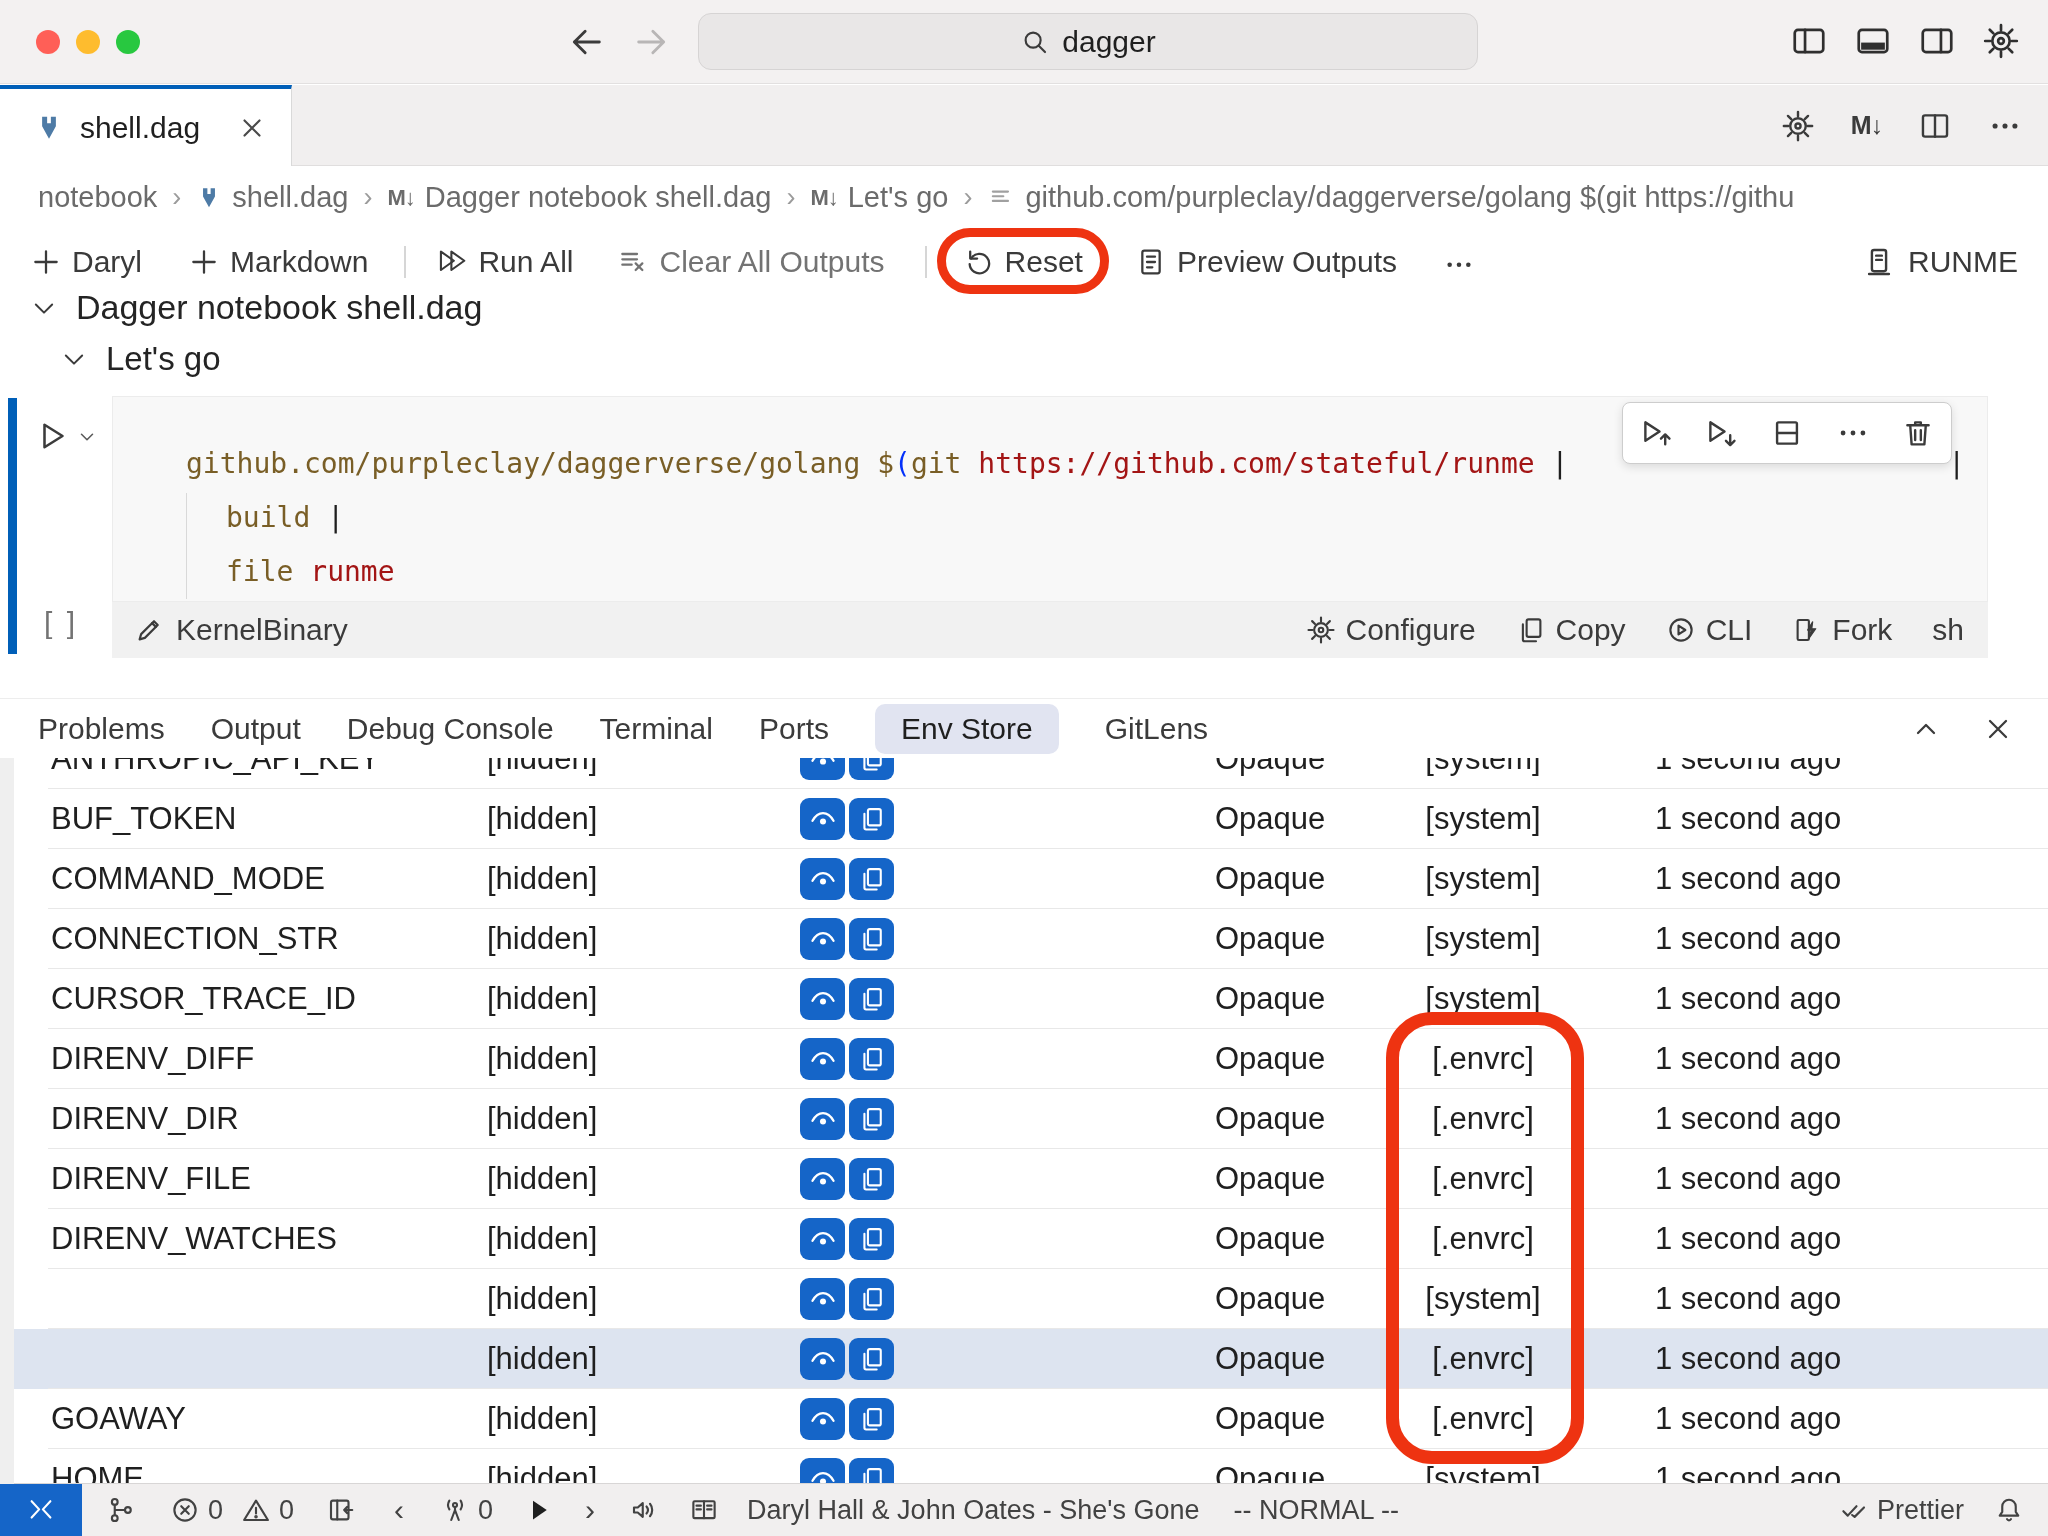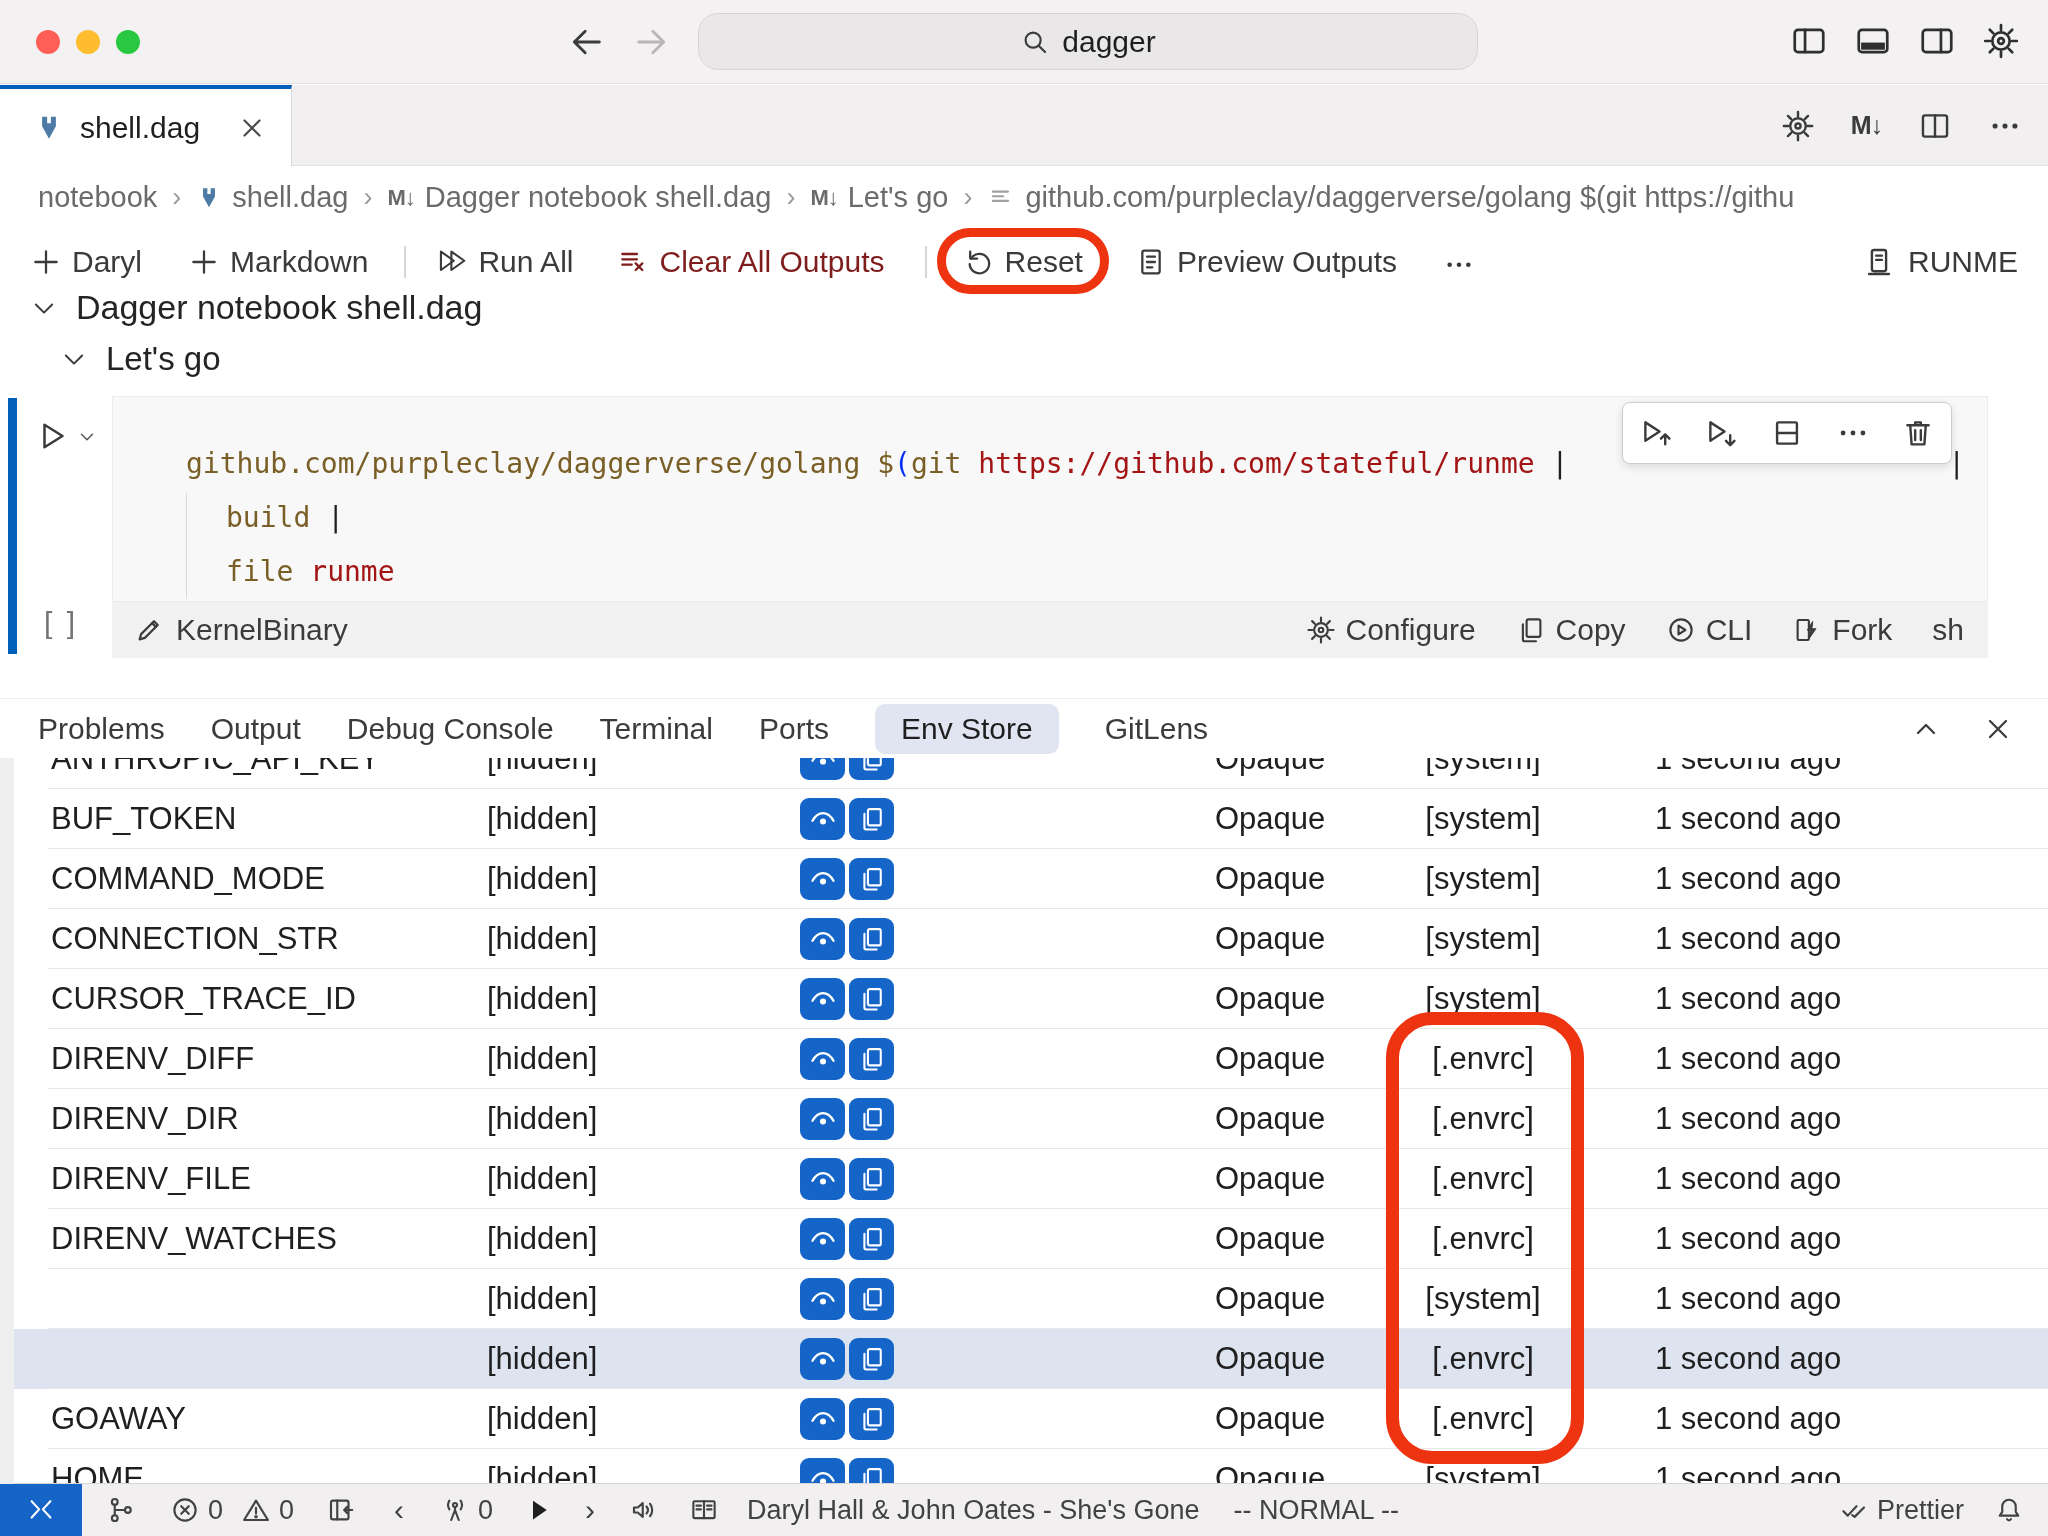--- a/index.html
+++ b/index.html
@@ -15,21 +15,21 @@
   .ic{stroke:currentColor;fill:none;stroke-width:1.7;stroke-linecap:round;stroke-linejoin:round}
 
   
   .titlebar{position:absolute;left:0;top:0;width:2048px;height:84px;background:#f3f1f1;border-bottom:1px solid #e2e0e0}
   .traffic{position:absolute;left:36px;top:30px;display:flex;gap:16px}
   .light{width:24px;height:24px;border-radius:50%;cursor:pointer}
   .light.red{background:#ff5f57}.light.yellow{background:#febc2e}.light.green{background:#28c840}
   .nav-arrows{position:absolute;left:566px;top:22px;display:flex;gap:26px;align-items:center}
   .nav-arrows .arrow{width:40px;height:40px;color:#3b3b3b;cursor:pointer}
   .nav-arrows .arrow.disabled{color:#b8b6b6}
-  .searchbox{position:absolute;left:698px;top:13px;width:780px;height:57px;background:#e9e7e7;border:1.5px solid #d6d4d4;border-radius:20px;display:flex;align-items:center;justify-content:center;gap:12px;font-size:30px;color:#1f1f1f;cursor:text}
+  .searchbox{position:absolute;left:698px;top:13px;width:780px;height:57px;background:#e9e7e7;border:1.5px solid #d6d4d4;border-radius:13px;display:flex;align-items:center;justify-content:center;gap:12px;font-size:30px;color:#1f1f1f;cursor:text}
   .searchbox .mag{width:30px;height:30px;color:#3b3b3b}
   .win-actions{position:absolute;right:28px;top:22px;display:flex;gap:26px;align-items:center;color:#2f2f2f}
   .win-actions .wic{width:38px;height:38px;cursor:pointer}
 
   
   .tabbar{position:absolute;left:0;top:85px;width:2048px;height:81px;background:#f1efef;border-bottom:1px solid #e0dede}
   .tab{position:absolute;left:0;top:0;width:292px;height:81px;background:#fff;border-top:4px solid var(--accent);border-right:1px solid #d9d9d9;display:flex;align-items:center;padding:0 24px 0 34px;gap:16px;cursor:pointer}
   .tab .label{font-size:30px;color:#1f1f1f;flex:1}
   .tab .close{width:30px;height:30px;color:#4a4a4a;cursor:pointer}
   .tab-actions{position:absolute;right:26px;top:0;height:81px;display:flex;gap:36px;align-items:center;color:#3b3b3b}
@@ -39,21 +39,21 @@
   
   .breadcrumbs{position:absolute;left:0;top:167px;width:2048px;height:61px;display:flex;align-items:center;padding-left:38px;gap:15px;font-size:29px;color:#6b6b6b;white-space:nowrap;overflow:hidden}
   .crumb{display:flex;align-items:center;gap:10px;cursor:pointer}
   .crumb-sep{color:#9b9b9b;font-size:27px}
   .crumb .md-glyph{font-size:22px;color:#6b6b6b}
 
   
   .nbtoolbar{position:absolute;left:0;top:228px;width:2048px;height:68px;display:flex;align-items:center;font-size:30px;color:#3a3a3a}
   .tbtn{display:flex;align-items:center;gap:10px;cursor:pointer;position:relative}
   .tbtn .bic{width:32px;height:32px}
-  .tbtn.disabled{color:#7f1d1d;cursor:default}
+  .tbtn.disabled{color:#737373;cursor:default}
   .tb-divider{width:2px;height:32px;background:#d6d6d6}
   .annotation-ring{position:absolute;left:-26px;right:-26px;top:-17px;bottom:-15px;border:9px solid var(--annotation);border-radius:40px;pointer-events:none}
   .runme-btn{position:absolute;right:30px;display:flex;align-items:center;gap:12px;cursor:pointer}
 
   
   .outline-h1{position:absolute;left:30px;top:288px;display:flex;align-items:center;gap:18px;font-size:34px;color:#242424}
   .outline-h2{position:absolute;left:60px;top:340px;display:flex;align-items:center;gap:18px;font-size:33px;color:#242424}
   .chev{width:28px;height:28px;color:#3b3b3b;cursor:pointer}
 
   

